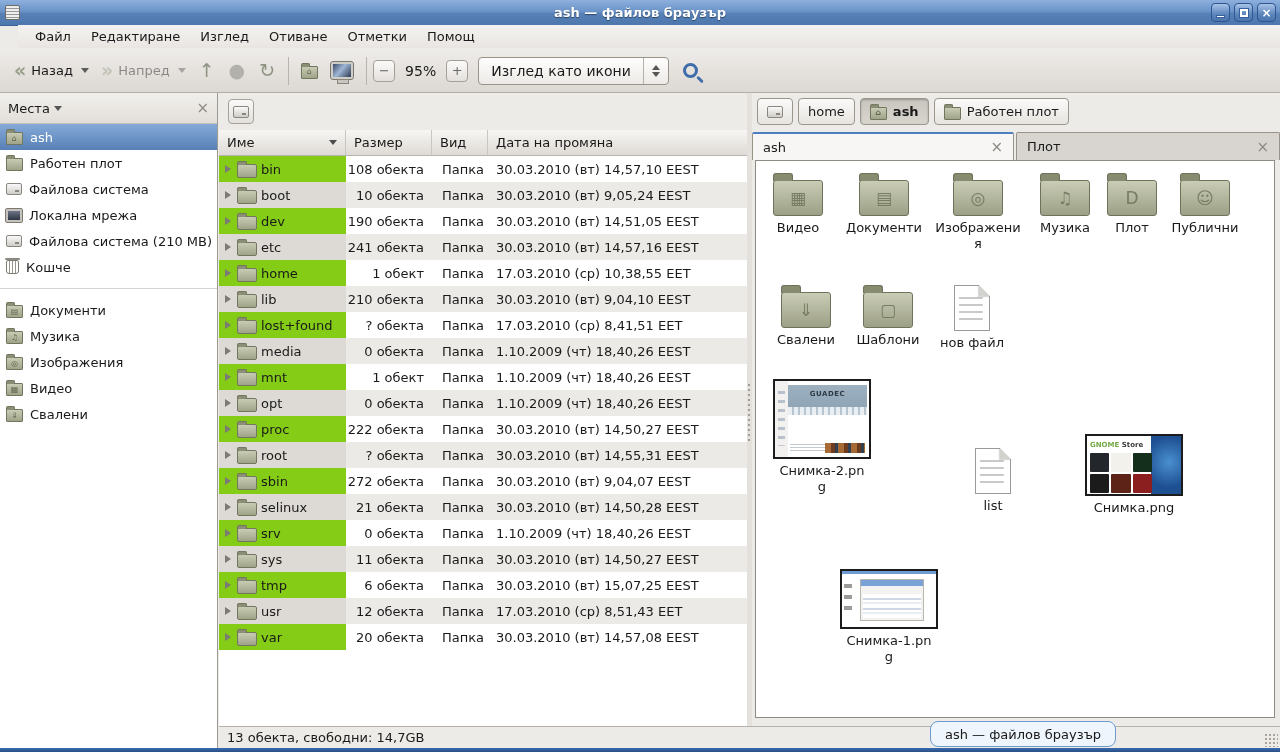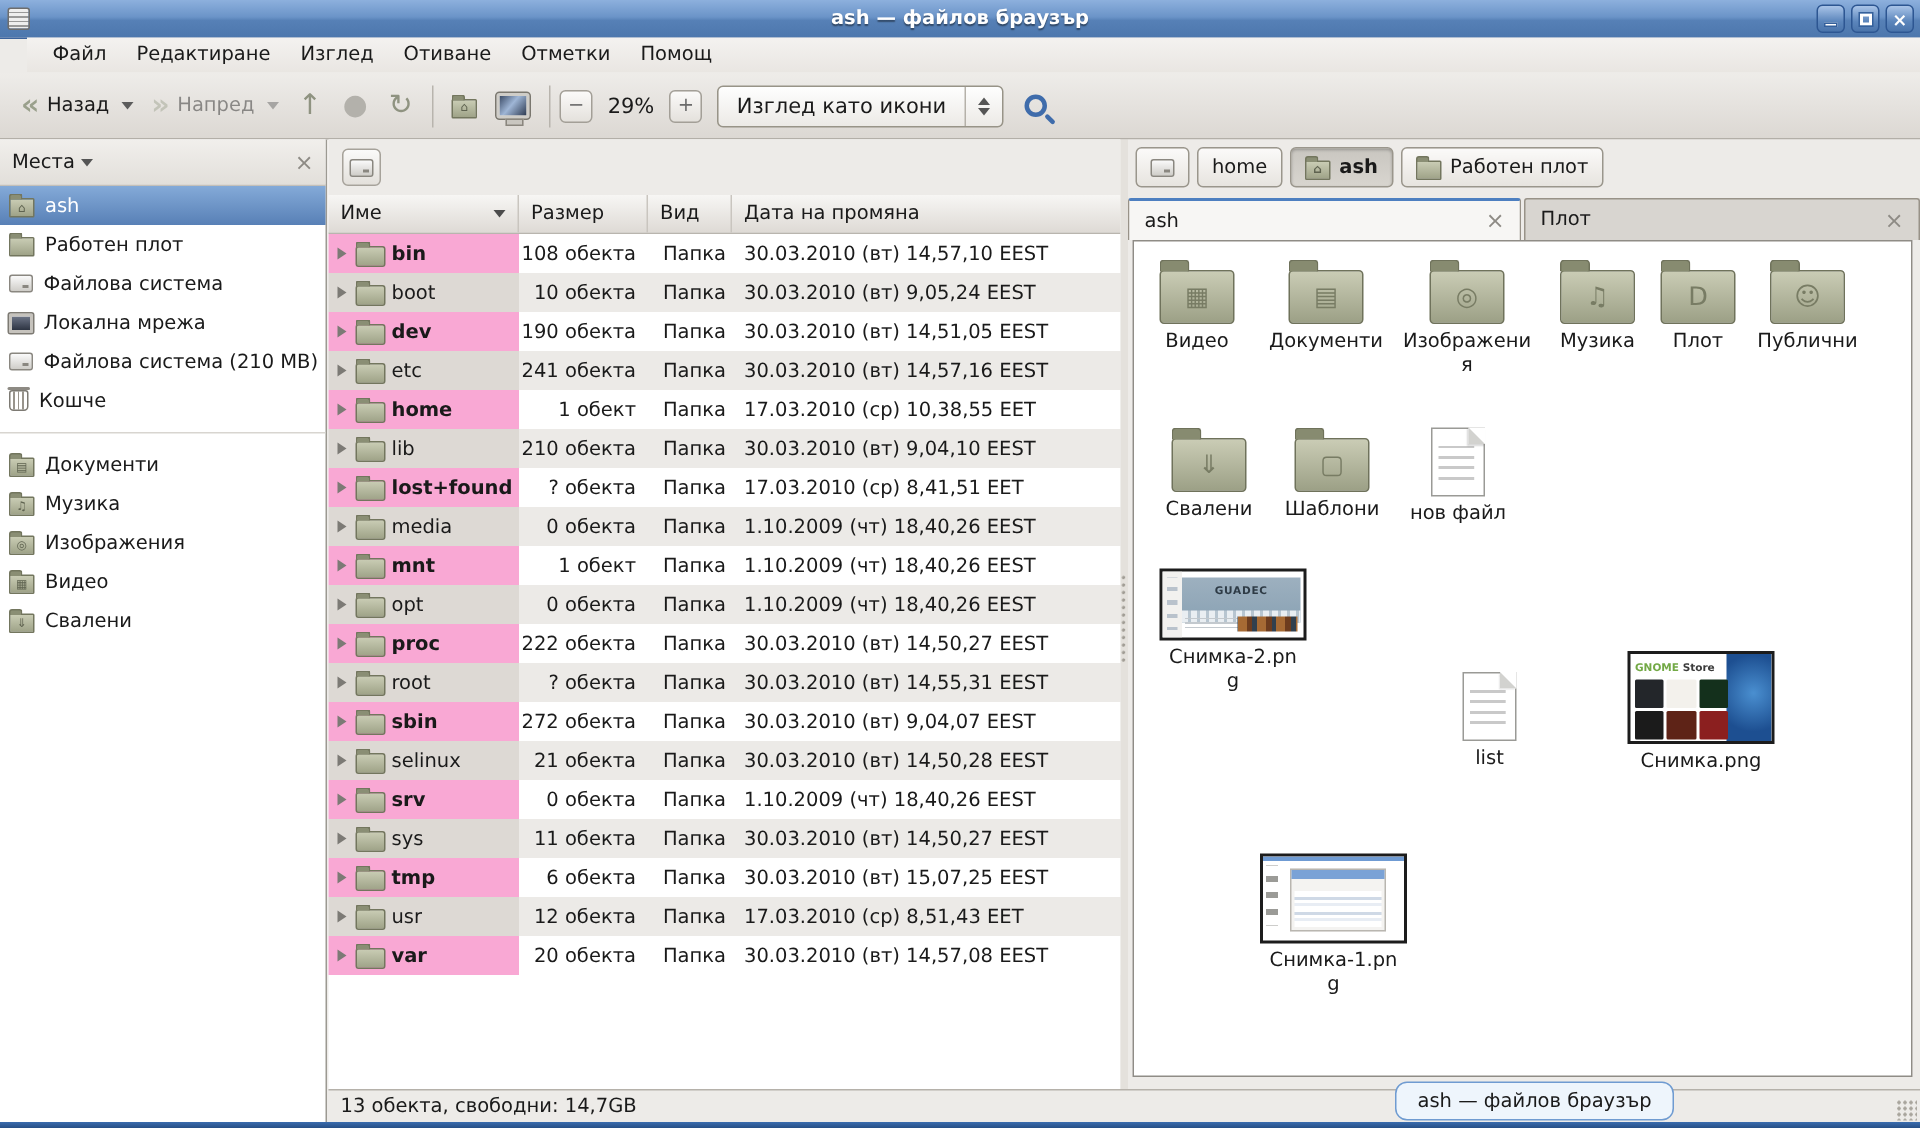--- a/index.html
+++ b/index.html
@@ -77,21 +77,21 @@
   #loc-btn { width:26px; height:25px; border:1px solid #a6a29a; border-radius:4px; background:linear-gradient(#fafaf9,#e3e0db);
     display:flex; align-items:center; justify-content:center; }
   #tree-header { height:26px; display:flex; background:linear-gradient(#f7f6f4,#dedad5); border-bottom:1px solid #b9b5ae; }
   .th { display:flex; align-items:center; padding:0 8px; border-right:1px solid #c9c5bf; }
   .th-name { width:127px; } .th-size { width:86px; } .th-type { width:56px; } .th-date { flex:1; border-right:none; }
   .sort-arrow { margin-left:auto; width:0; height:0; border-left:4px solid transparent; border-right:4px solid transparent; border-top:5px solid #4c4c4c; }
   #tree-rows { }
   .trow { height:26px; display:flex; align-items:center; }
   .trow.odd { background:#fff; } .trow.even { background:#eceae7; }
   .c-name { width:127px; height:26px; display:flex; align-items:center; gap:4px; padding-left:6px; }
-  .trow.odd .c-name { background:#f9a8d4;font-weight:bold; } .trow.even .c-name { background:#ddd9d4; }
+  .trow.odd .c-name { background:#84cc16; } .trow.even .c-name { background:#ddd9d4; }
   .expander { width:0; height:0; border-top:4px solid transparent; border-bottom:4px solid transparent; border-left:6px solid #7c7a75; margin-right:2px; }
   .row-folder { width:20px; height:14px; background:linear-gradient(#c9ccb4,#9fa388); border:1px solid #73765e; border-radius:2px; position:relative; margin-top:4px; }
   .row-folder::before { content:""; position:absolute; top:-4px; left:-1px; width:8px; height:3px; background:#8a8e74; border:1px solid #73765e; border-bottom:none; border-radius:2px 2px 0 0; }
   .c-size { width:86px; text-align:right; padding-right:8px; }
   .c-type { width:56px; padding-left:6px;text-align:center; }
   .c-date { flex:1; padding-left:8px; }
 
   
   #divider { position:absolute; left:747px; top:93px; width:5px; height:655px; background:#e4e1dc; }
   .grip-dots { position:absolute; width:5px; height:60px;
@@ -114,21 +114,21 @@
   .ico-label { margin-top:4px; max-width:86px; word-break:break-word; line-height:1.25; }
   .big-folder { width:50px; height:36px; background:linear-gradient(#caccb5,#9ca086); border:1px solid #6f725b; border-radius:3px; position:relative; margin-top:9px; display:flex; align-items:center; justify-content:center; }
   .big-folder::before { content:""; position:absolute; top:-8px; left:-1px; width:18px; height:7px; background:#878b70; border:1px solid #6f725b; border-bottom:none; border-radius:3px 3px 0 0; }
   .big-folder .g { font-size:17px; color:#787c64; line-height:1; }
   .paper { width:36px; height:46px; background:linear-gradient(160deg,#ffffff 60%,#ececec); border:1px solid #9a9a96; position:relative; margin-top:2px;
     background-image:repeating-linear-gradient(#0000 0 5px,#c9c9c9 5px 7px); background-size:70% 70%; background-repeat:no-repeat; background-position:4px 6px; }
   .paper::after { content:""; position:absolute; right:-1px; top:-1px; width:0; height:0;
     border-left:11px solid #d2d2cf; border-top:11px solid #fff; outline:none; box-shadow:-1px 1px 1px rgba(0,0,0,.15); }
   .thumb { border:2px solid #1c1c1c; background:#fff; position:relative; overflow:hidden; }
   
-  .t-guadec { width:98px; height:48px; }
+  .t-guadec { width:98px; height:80px; }
   .t-guadec .strip { position:absolute; left:0; top:0; width:13px; height:100%; background:#f2f1ef;
     background-image:repeating-linear-gradient(#0000 0 6px,#b9c2cc 6px 9px); background-size:7px 80%; background-position:3px 4px; background-repeat:no-repeat; }
   .t-guadec .head { position:absolute; left:13px; top:4px; right:2px; height:30px; background:linear-gradient(#9db0bf,#8aa2b4); }
   .t-guadec .cap { position:absolute; left:13px; top:9px; right:2px; text-align:center; font-size:7px; font-weight:bold; color:#2e3b46; letter-spacing:.5px; }
   .t-guadec .skyline { position:absolute; left:13px; top:26px; right:2px; height:8px;
     background:repeating-linear-gradient(90deg,#e9eef2 0 4px,#b7c5d0 4px 6px); }
   .t-guadec .photos { position:absolute; right:4px; bottom:4px; width:40px; height:10px;
     background:repeating-linear-gradient(90deg,#a66a34 0 6px,#6d3c1e 6px 10px,#31404e 10px 13px); }
   .t-guadec .txt { position:absolute; left:15px; bottom:6px; width:36px; height:9px;
     background:repeating-linear-gradient(#0000 0 2px,#c3c9ce 2px 3px); }
@@ -205,21 +205,21 @@
     <div class="tb-btn">
         <span class="mini-folder">
           <span class="g">⌂</span>
         </span>
       </div>
     <div>
         <div class="mini-monitor"></div>
       </div>
     <div class="tb-sep"></div>
     <div class="zoom-btn">−</div>
-    <div id="zoom-level">29%</div>
+    <div id="zoom-level">95%</div>
     <div class="zoom-btn">+</div>
     <div id="view-combo">
       <span class="label">Изглед като икони</span>
       <span class="cdiv"></span>
       <span class="spin">
           <span class="tri-up"></span>
           <span class="tri-dn"></span>
         </span>
     </div>
     <div id="search-ico"></div>

